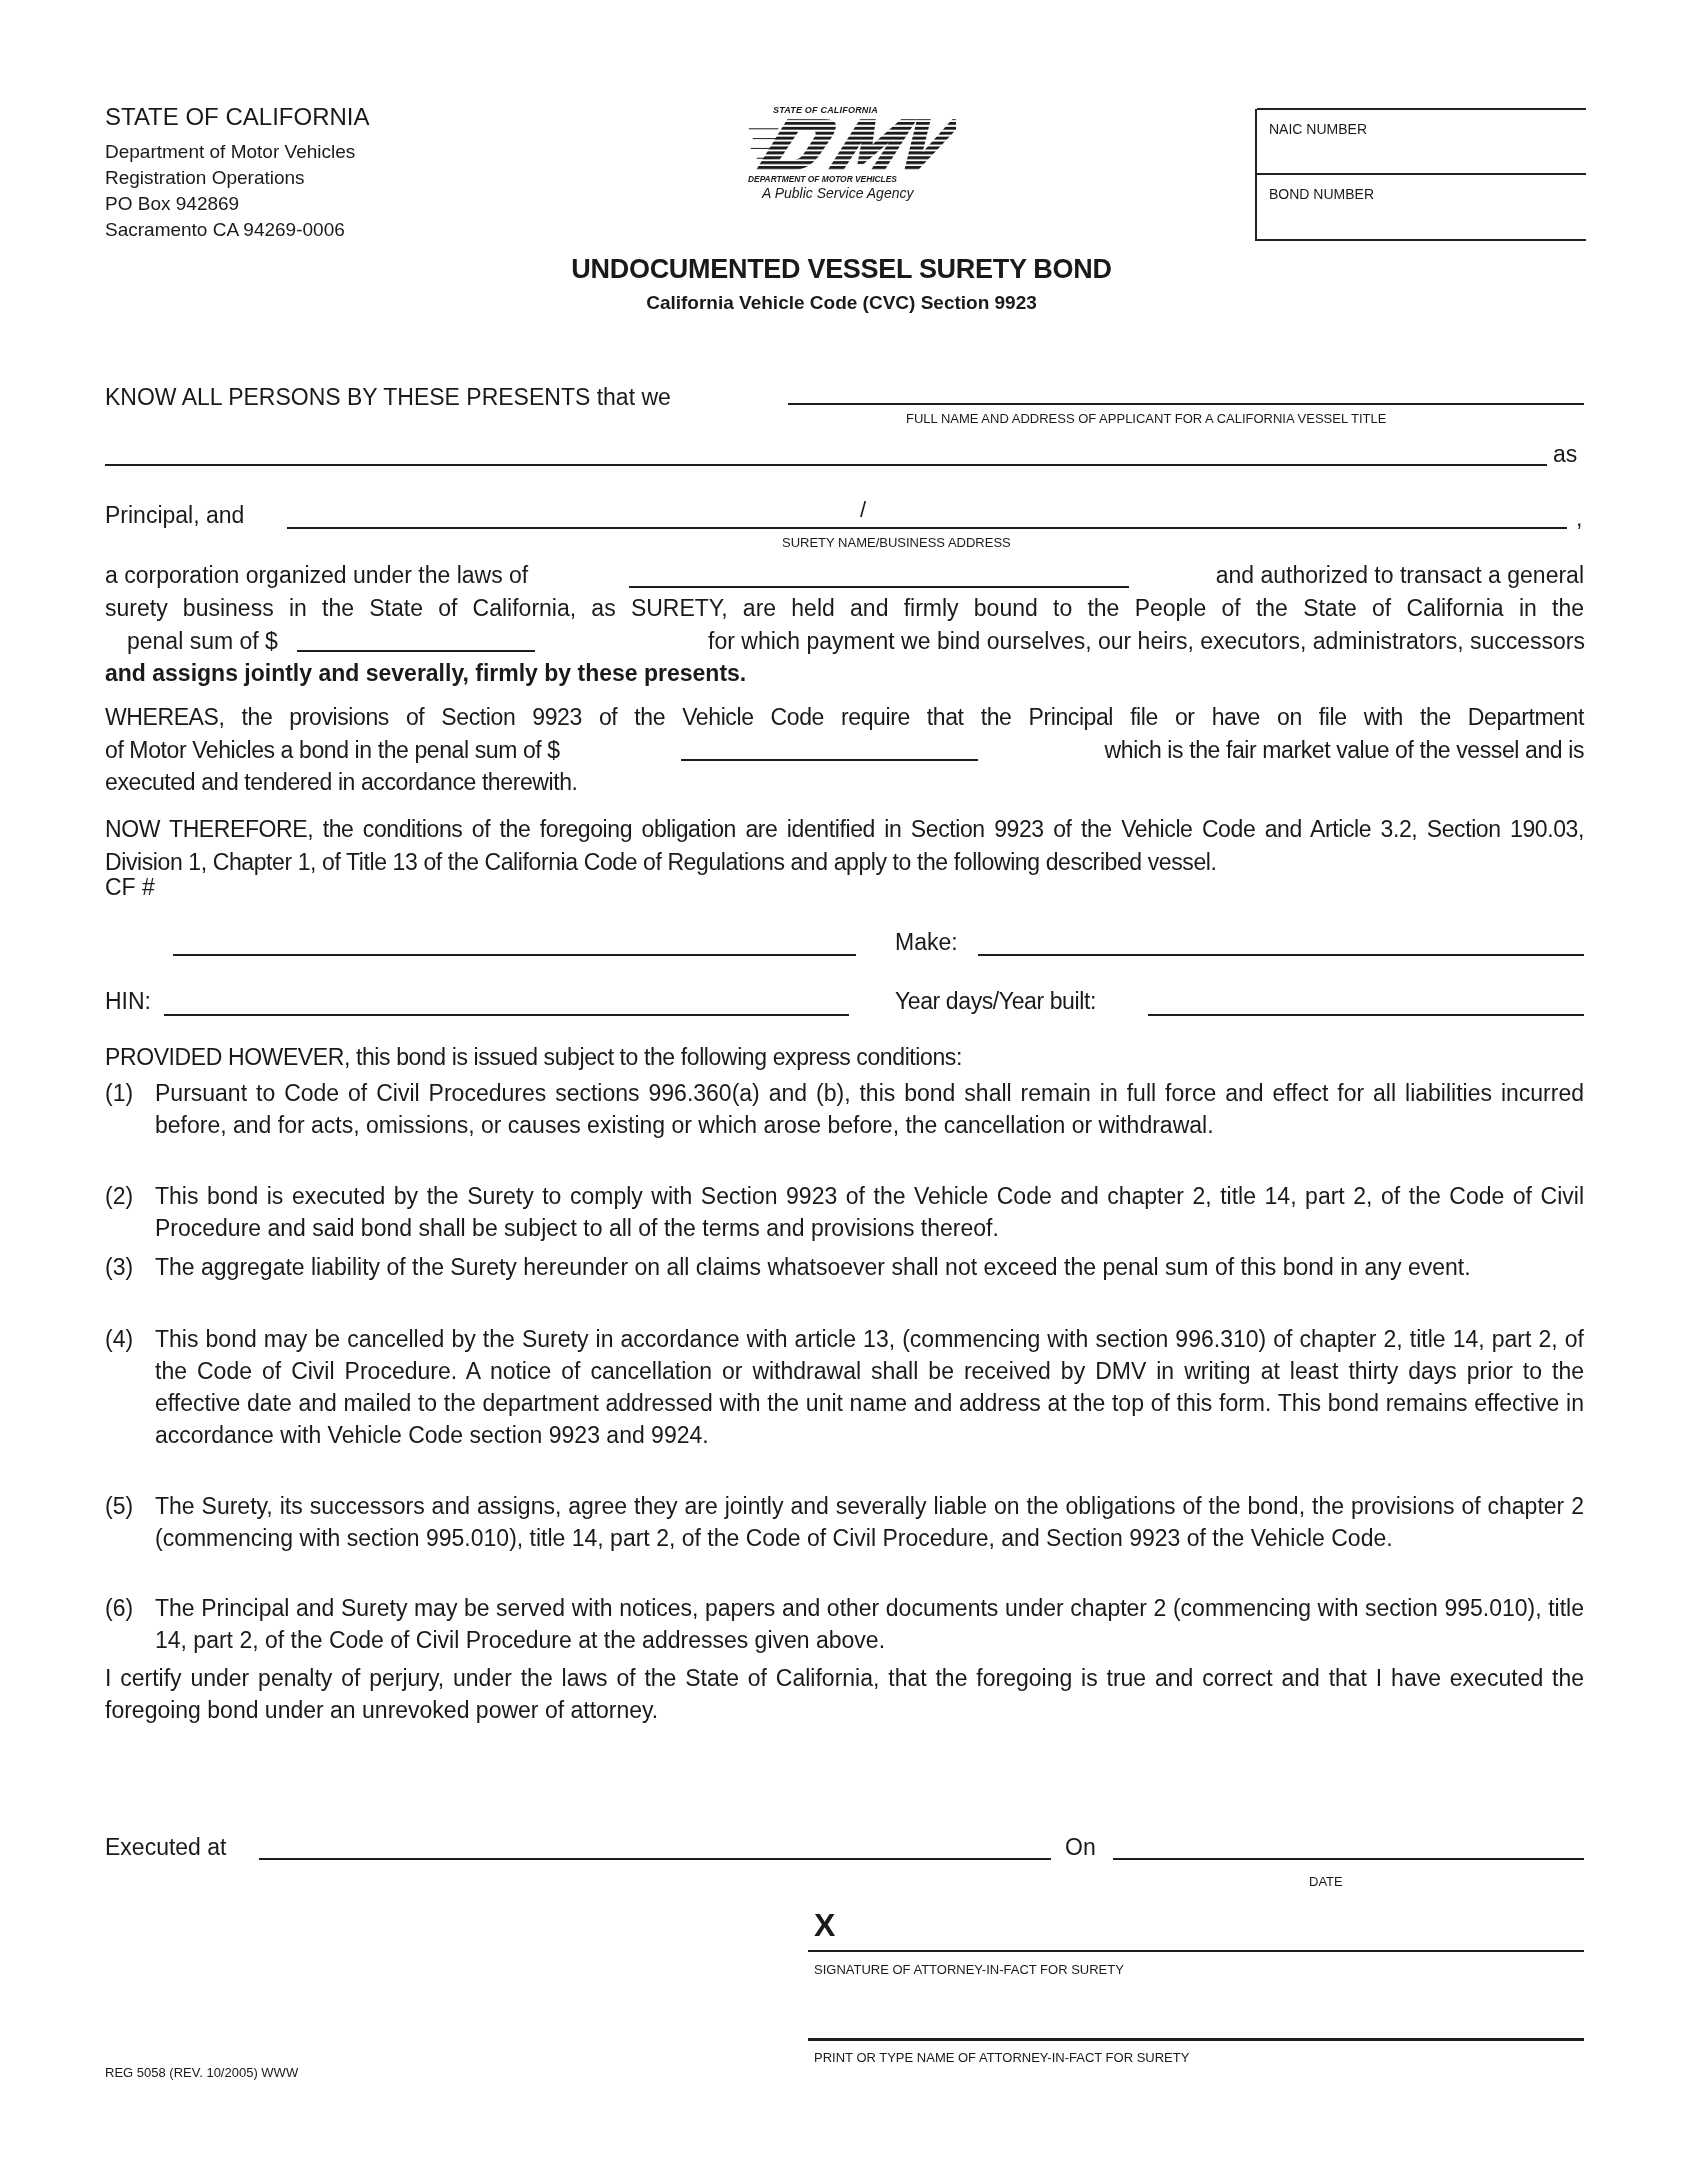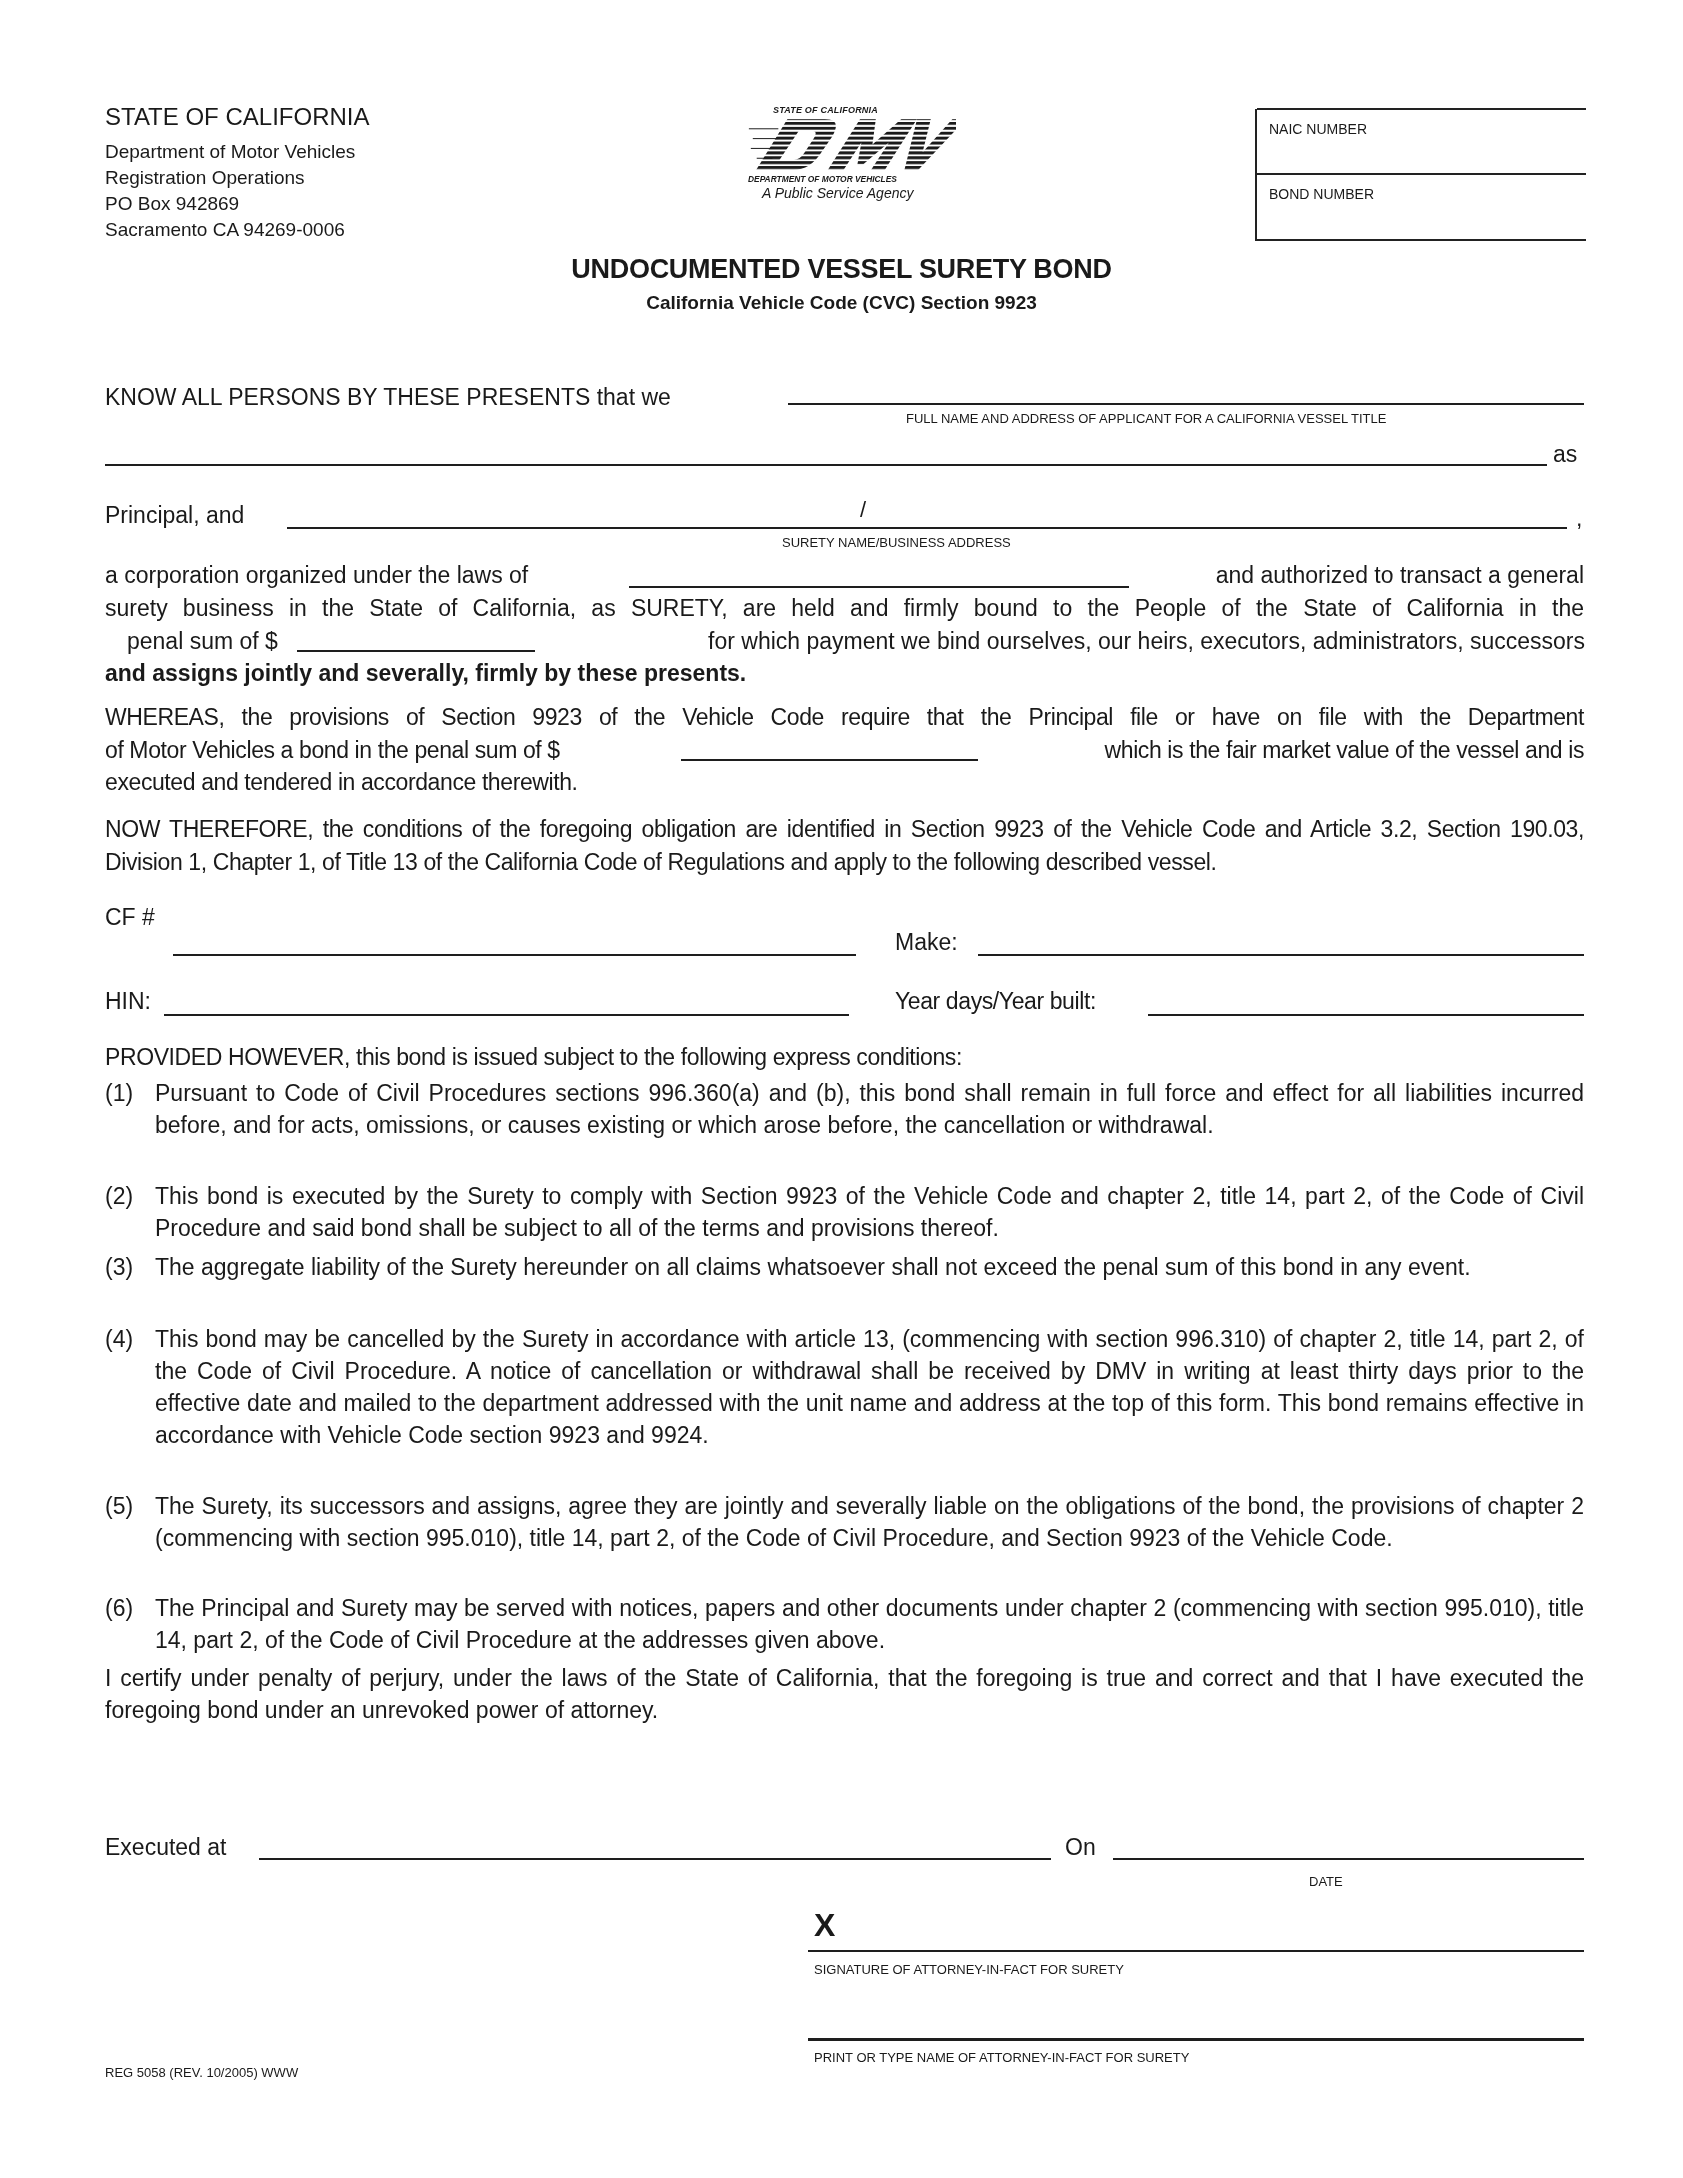--- a/index.html
+++ b/index.html
@@ -104,21 +104,21 @@
 <div class="abs txt" style="left:105px;top:660px;font-weight:bold;">and assigns jointly and severally, firmly by these presents.</div>
 
 <div class="abs txt" style="left:105px;top:704px;width:1479px;text-align:justify;text-align-last:justify;letter-spacing:-0.4px;">WHEREAS, the provisions of Section 9923 of the Vehicle Code require that the Principal file or have on file with the Department</div>
 <div class="abs txt" style="left:105px;top:737px;letter-spacing:-0.4px;">of Motor Vehicles a bond in the penal sum of $</div>
 <div class="abs line" style="left:681px;top:759px;width:297px;"></div>
 <div class="abs txt" style="left:984px;top:737px;width:600px;text-align:right;letter-spacing:-0.4px;">which is the fair market value of the vessel and is</div>
 <div class="abs txt" style="left:105px;top:769px;letter-spacing:-0.4px;">executed and tendered in accordance therewith.</div>
 
 <div class="abs para" style="top:813px;letter-spacing:-0.4px;">NOW THEREFORE, the conditions of the foregoing obligation are identified in Section 9923 of the Vehicle Code and Article 3.2, Section 190.03, Division 1, Chapter 1, of Title 13 of the California Code of Regulations and apply to the following described vessel.</div>
 
-<div class="abs txt" style="left:105px;top:904px;">CF #</div>
+<div class="abs txt" style="left:105px;top:874px;">CF #</div>
 <div class="abs line" style="left:173px;top:954px;width:683px;"></div>
 <div class="abs txt" style="left:895px;top:929px;">Make:</div>
 <div class="abs line" style="left:978px;top:954px;width:606px;"></div>
 
 <div class="abs txt" style="left:105px;top:988px;">HIN:</div>
 <div class="abs line" style="left:164px;top:1014px;width:685px;"></div>
 <div class="abs txt" style="left:895px;top:988px;letter-spacing:-0.4px;">Year days/Year built:</div>
 <div class="abs line" style="left:1148px;top:1014px;width:436px;"></div>
 
 <div class="abs txt" style="left:105px;top:1044px;letter-spacing:-0.4px;">PROVIDED HOWEVER, this bond is issued subject to the following express conditions:</div>

